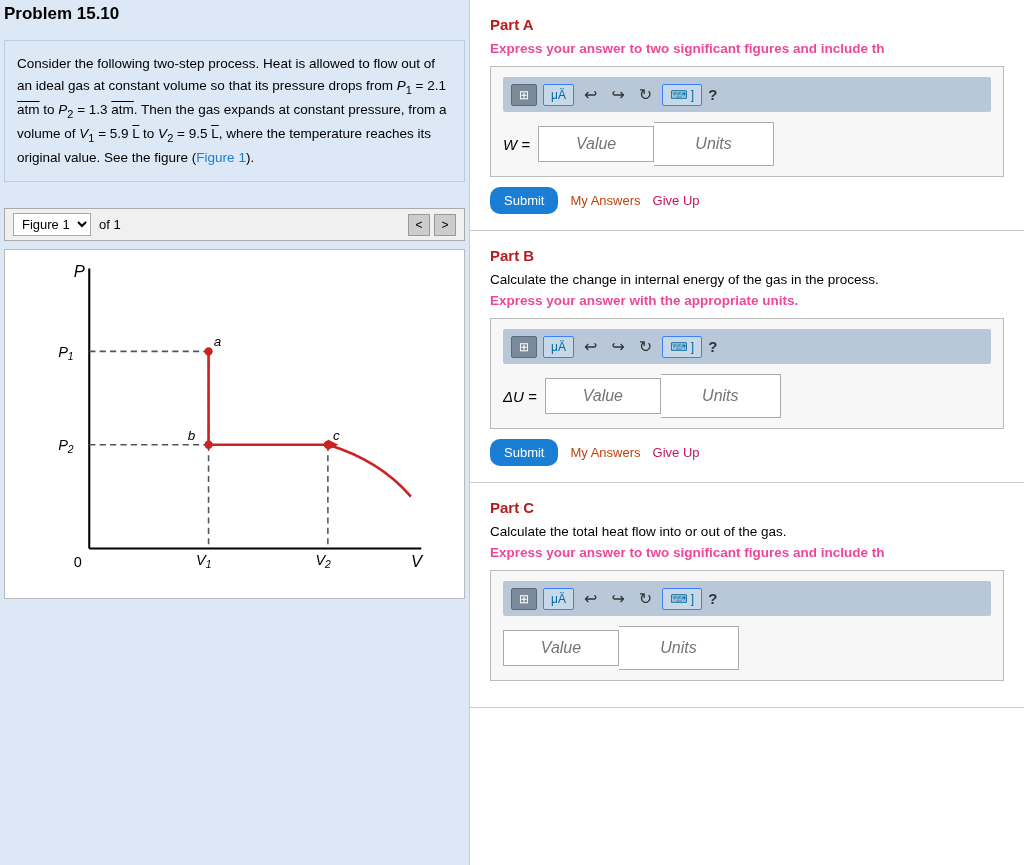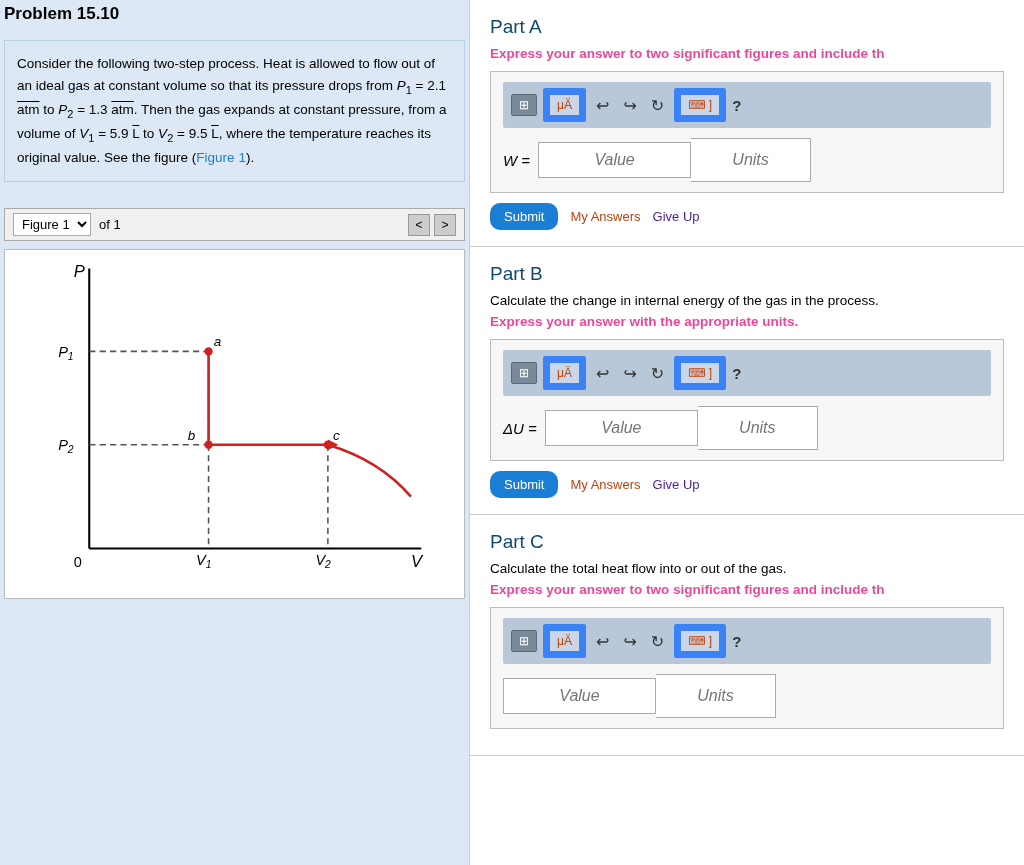--- a/index.html
+++ b/index.html
@@ -91,23 +91,23 @@
       background: #fff;
       padding: 0;
       overflow-y: auto;
     }
 
     .part-section {
       padding: 16px 20px;
       border-bottom: 1px solid #ccc;
     }
     .part-title {
-      font-size: 19px;
-      font-weight: normal;
-      color: #0c4a6e;
+      font-size: 15px;
+      font-weight: bold;
+      color: #b91c1c;
       margin-bottom: 8px;
     }
     .part-question {
       font-size: 13.5px;
       color: #000;
       margin-bottom: 6px;
     }
     .part-instruction {
       font-size: 13.5px;
       font-weight: bold;
@@ -139,22 +139,22 @@
       padding: 3px 7px;
       font-size: 12px;
       cursor: pointer;
       border-radius: 2px;
       display: inline-flex;
       align-items: center;
       justify-content: center;
     }
     .toolbar-btn-light {
       background: #c8d8e8;
-      border: 7px solid #3b82f6;
-      color: #c2410c;
+      border: 1px solid #3b82f6;
+      color: #0369a1;
       padding: 3px 7px;
       font-size: 12px;
       cursor: pointer;
       border-radius: 2px;
     }
     .toolbar-icon-btn {
       background: none;
       border: none;
       font-size: 16px;
       cursor: pointer;
@@ -182,21 +182,21 @@
       margin-right: 8px;
       color: #000;
       white-space: nowrap;
     }
     .value-input {
       border: 1px solid #aaa;
       padding: 8px 12px;
       font-size: 16px;
       font-style: italic;
       color: #aaa;
-      width: 153px;
+      width: 116px;
       background: #fff;
       text-align: center;
     }
     .units-input {
       border: 1px solid #aaa;
       border-left: none;
       padding: 12px 12px;
       font-size: 16px;
       font-style: italic;
       color: #aaa;
@@ -221,21 +221,21 @@
       cursor: pointer;
       border-radius: 10px;
     }
     .my-answers-link {
       color: #c2410c;
       font-size: 13px;
       text-decoration: none;
       cursor: pointer;
     }
     .give-up-link {
-      color: #4c1d95;
+      color: #be185d;
       font-size: 13px;
       text-decoration: none;
       cursor: pointer;
     }
 
     
     .math-var {
       font-style: italic;
     }
     .math-sub {

